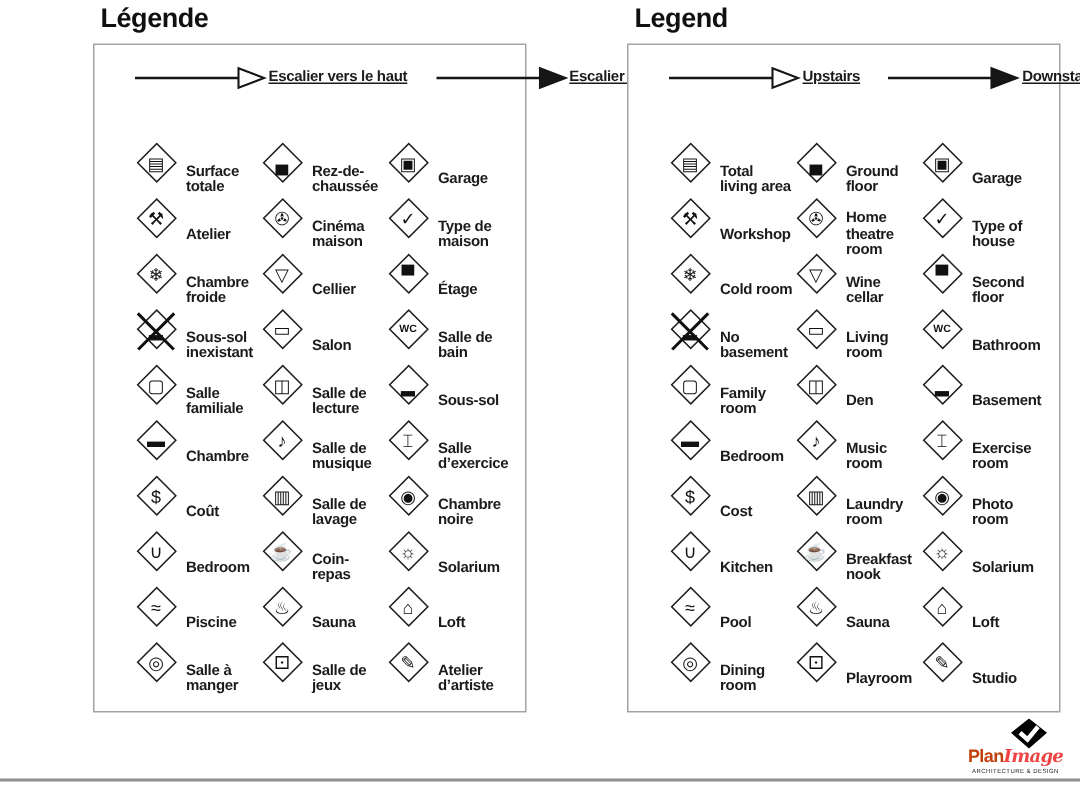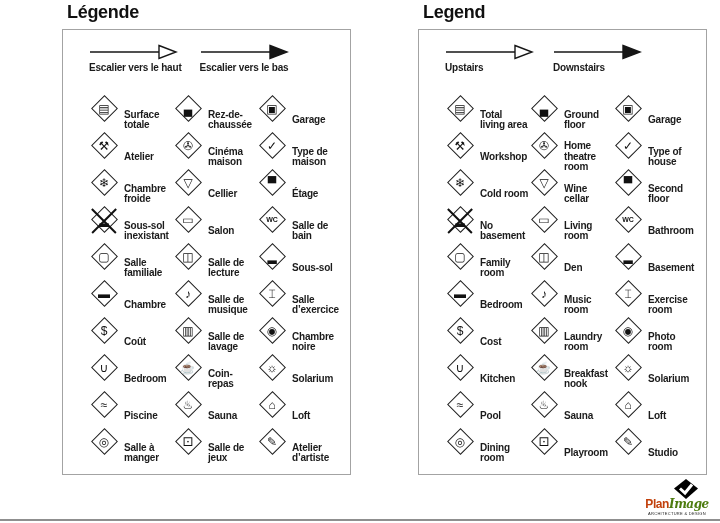--- a/index.html
+++ b/index.html
@@ -17,21 +17,21 @@
     margin:0 0 6px 5px;font-size:18px;line-height:22px;font-weight:700;
     color:#101010;letter-spacing:-0.3px;
   }
   .panel-box{
     box-sizing:border-box;height:446px;border:1px solid #a3a3a3;background:#fff;
     padding:14px 6px 0 26px;
   }
 
   
   .arrows{display:flex;gap:18px;align-items:flex-start;height:40px;}
-  .arrow-group{display:flex;flex-direction:column;align-items:flex-start;}
+  .arrow-group{display:flex;flex-direction:row;align-items:flex-start;text-decoration:underline;}
   .arrow-group svg{display:block;}
   .arrow-label{font-size:10px;font-weight:700;letter-spacing:-0.2px;margin-top:2px;white-space:nowrap;}
 
   
   .items-grid{display:grid;grid-template-columns:84px 84px 84px;margin-top:6px;}
   .cell{height:37px;display:flex;align-items:center;gap:5px;}
   .lbl{font-size:10px;line-height:10.5px;font-weight:700;letter-spacing:-0.2px;width:56px;margin-top:23px;}
 
   
   .diamond{position:relative;width:30px;height:30px;flex:0 0 30px;}
@@ -48,21 +48,21 @@
     content:"";position:absolute;left:-2px;right:-2px;top:50%;height:1.6px;background:#101010;z-index:3;
   }
   .diamond.crossed::before{transform:rotate(45deg);}
   .diamond.crossed::after{transform:rotate(-45deg);}
 
   
   .logo{position:absolute;right:8px;top:479px;width:70px;display:flex;flex-direction:column;align-items:center;}
   .logo-mark{margin-left:18px;}
   .logo-text{font-size:12px;line-height:12px;margin-top:-2px;white-space:nowrap;}
   .logo-text b{font-weight:700;letter-spacing:-0.4px;color:#c2410c;}
-  .logo-text i{font-family:"DejaVu Serif", serif;font-style:italic;font-weight:700;letter-spacing:-0.5px;color:#4d7c0f;}
+  .logo-text i{font-family:"DejaVu Serif", serif;font-style:italic;font-weight:700;letter-spacing:-0.5px;color:#ef4444;}
   .logo-tagline{font-size:4px;letter-spacing:0.3px;color:#222;margin-top:1px;white-space:nowrap;}
 
   .bottom-rule{position:absolute;left:0;top:519px;width:720px;height:2px;background:#8f8f8f;}
 </style>
 </head>
 <body>
 
 <div class="sheet">
 
   <section class="legend-panel fr">

